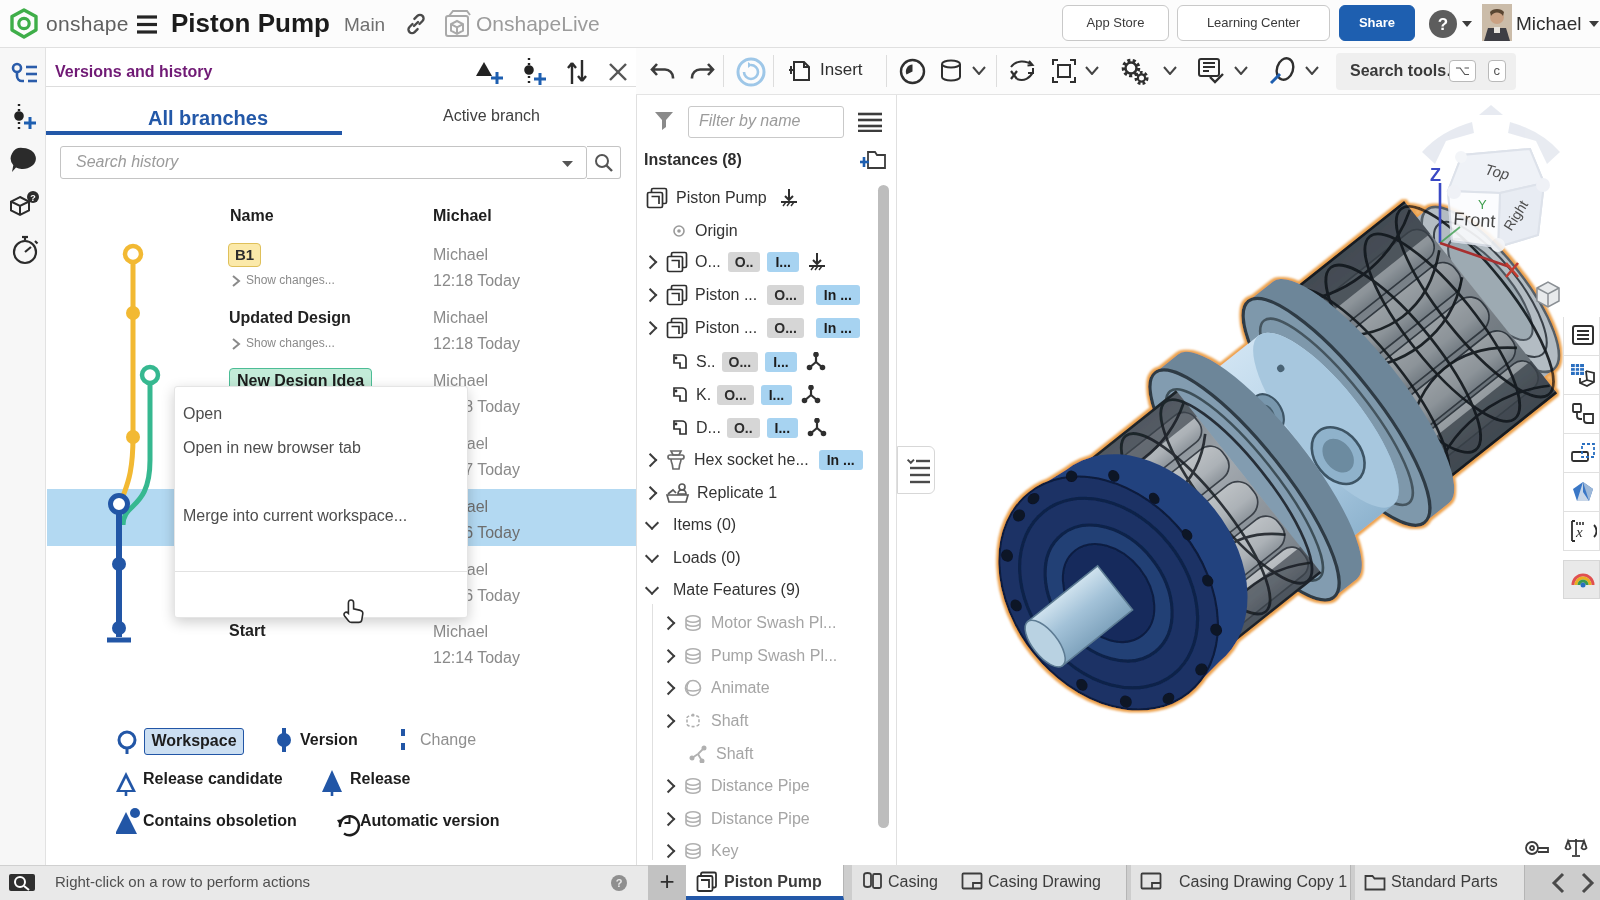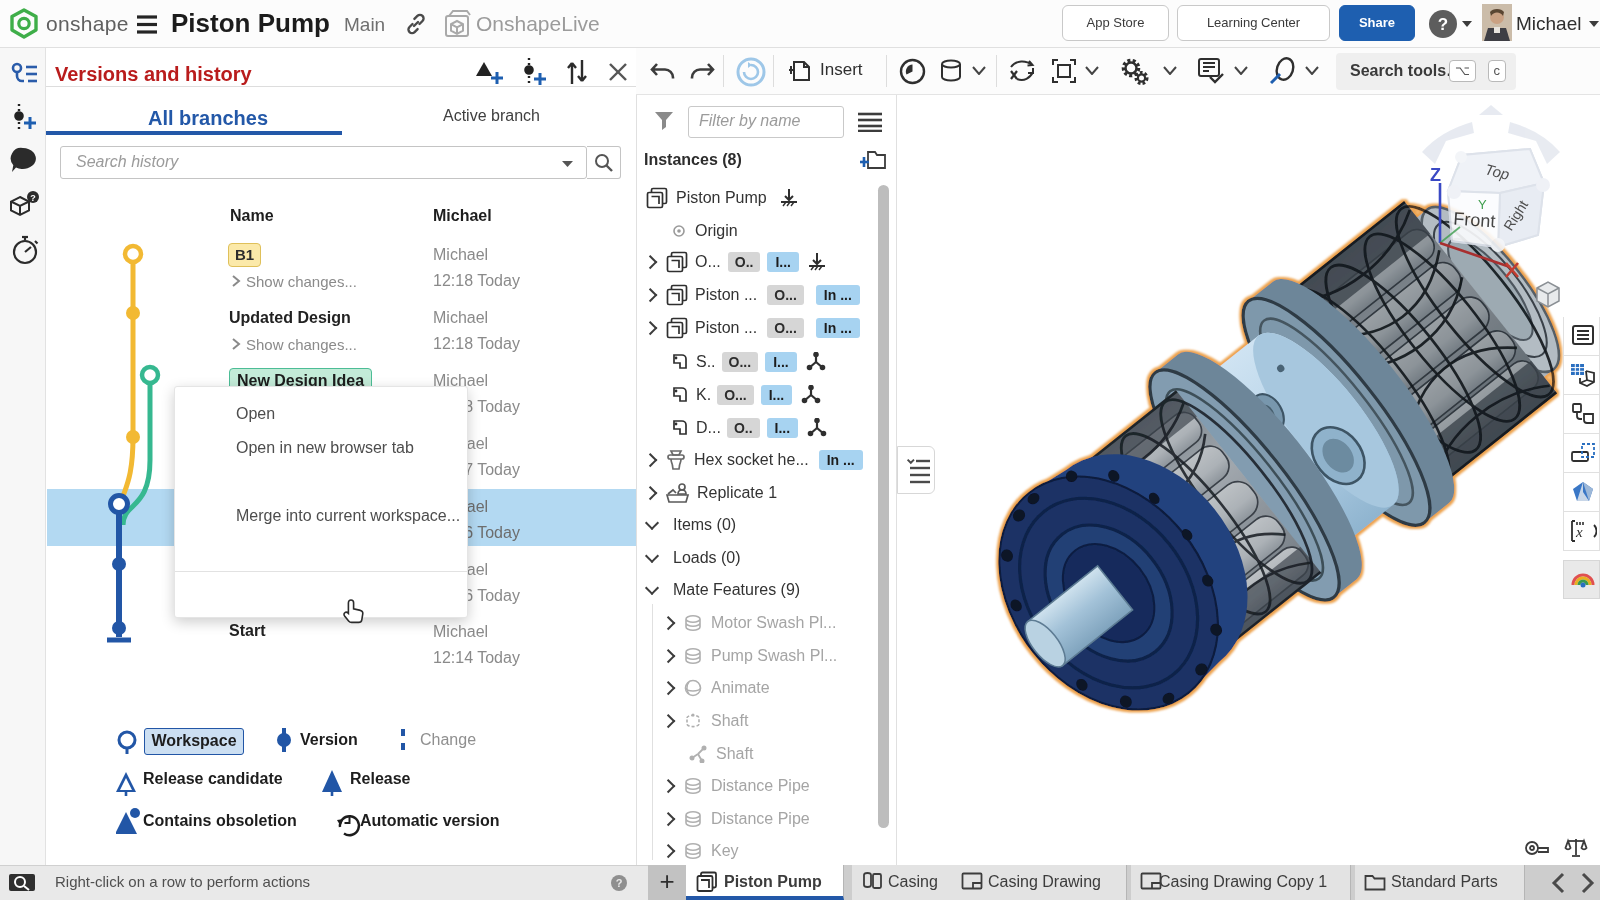--- a/index.html
+++ b/index.html
@@ -14,26 +14,26 @@
   
   #lsidebar { left:0; top:48px; width:46px; height:817px; background:#f7f7f7; border-right:1px solid #e2e2e2; }
 
   
   #lpanel { left:46px; top:48px; width:590px; height:817px; background:#fff; }
   .lp-tabs { position:absolute; left:0; top:47px; width:590px; height:40px; border-bottom:1px solid #ddd; }
 
   
   
   .rname { position:absolute; left:229px; color:#222; font-size:16px; font-weight:bold; }
-  .rshow { position:absolute; left:184px; color:#8a8a8a; font-size:15px; }
+  .rshow { position:absolute; left:184px; color:#8a8a8a; font-size:12px; }
   .rmich { position:absolute; left:433px; color:#8a8a8a; font-size:16px; }
 
   
   #ctxmenu { left:174px; top:386px; width:294px; height:232px; background:#fff; border:1px solid #e5e5e5; border-radius:3px; box-shadow:0 4px 14px rgba(0,0,0,.2); }
-  .mi { position:absolute; left:0; width:100%; height:34px; line-height:34px; padding-left:14px; color:#4d4d4d; font-size:16px;margin-left:47px; }
+  .mi { position:absolute; left:0; width:100%; height:34px; line-height:34px; padding-left:8px; color:#4d4d4d; font-size:16px; }
 
   
   #statusbar { left:0; top:865px; width:648px; height:35px; background:#e9e9e9; border-top:1px solid #d0d0d0; }
 
   
   #tabbar { left:648px; top:865px; width:952px; height:35px; background:#cdcdcd; }
   .dtab { position:absolute; top:865px; height:35px; background:#e3e3e3; border-right:1px solid #b5b5b5; color:#3c3c3c; font-size:16px; line-height:34px; white-space:nowrap; }
 
   
   #mpanel { left:636px; top:95px; width:261px; height:770px; background:#fff; border-left:1px solid #e0e0e0; border-right:1px solid #e0e0e0; }
@@ -151,21 +151,21 @@
       <g fill="none" stroke="#2b2b2b" stroke-width="2.2">
         <circle cx="16" cy="17" r="11"></circle>
         <line x1="16" y1="17" x2="22" y2="12"></line>
         <line x1="13" y1="2" x2="19" y2="2"></line>
         <line x1="16" y1="2" x2="16" y2="5"></line>
         <line x1="26" y1="6" x2="28.5" y2="8.5"></line>
       </g>
     </svg>
 
   <div class="abs" id="lpanel"></div>
-  <div class="abs" style="left:55px;top:63px;font-size:20px;font-weight:bold;color:#b91c1c">Versions and history</div>
+  <div class="abs" style="left:55px;top:63px;font-size:16px;font-weight:bold;color:#701a75">Versions and history</div>
   <svg class="abs" style="left:474px;top:58px" width="30" height="28" viewBox="0 0 30 28">
       <path d="M10 4 L18 18 L2 18 Z" fill="#222"></path>
       <g stroke="#1e5fb0" stroke-width="3">
         <line x1="23" y1="14" x2="23" y2="26"></line>
         <line x1="17" y1="20" x2="29" y2="20"></line>
       </g>
     </svg>
   <svg class="abs" style="left:521px;top:57px" width="26" height="30" viewBox="0 0 26 30">
       <g stroke="#222" stroke-width="2.4" fill="#222">
         <line x1="8" y1="1" x2="8" y2="3"></line>
@@ -348,21 +348,21 @@
       </svg>
     <span style="margin-left:36px">Casing Drawing</span>
   </div>
   <div class="dtab" style="left:1131px;width:220px">
     <svg style="position:absolute;left:9px;top:7px" width="22" height="20" viewBox="0 0 22 20">
         <g fill="none" stroke="#3c3c3c" stroke-width="1.8">
           <rect x="1.5" y="1.5" width="19" height="15" rx="1"></rect>
           <path d="M12 16 v-5 h8.5"></path>
         </g>
       </svg>
-    <span style="margin-left:28px">Casing Drawing Copy 1</span>
+    <span style="margin-left:48px">Casing Drawing Copy 1</span>
   </div>
   <div class="dtab" style="left:1355px;width:170px">
     <svg style="position:absolute;left:9px;top:8px" width="22" height="18" viewBox="0 0 22 18">
         <path d="M1.5 3 h7 l2 2.5 h10 v11 h-19 Z" fill="none" stroke="#3c3c3c" stroke-width="1.8"></path>
       </svg>
     <span style="margin-left:36px">Standard Parts</span>
   </div>
   <svg class="abs" style="left:1548px;top:871px" width="22" height="24">
       <path d="M15 3 L6 12 L15 21" fill="none" stroke="#4a4a4a" stroke-width="3"></path>
     </svg>

